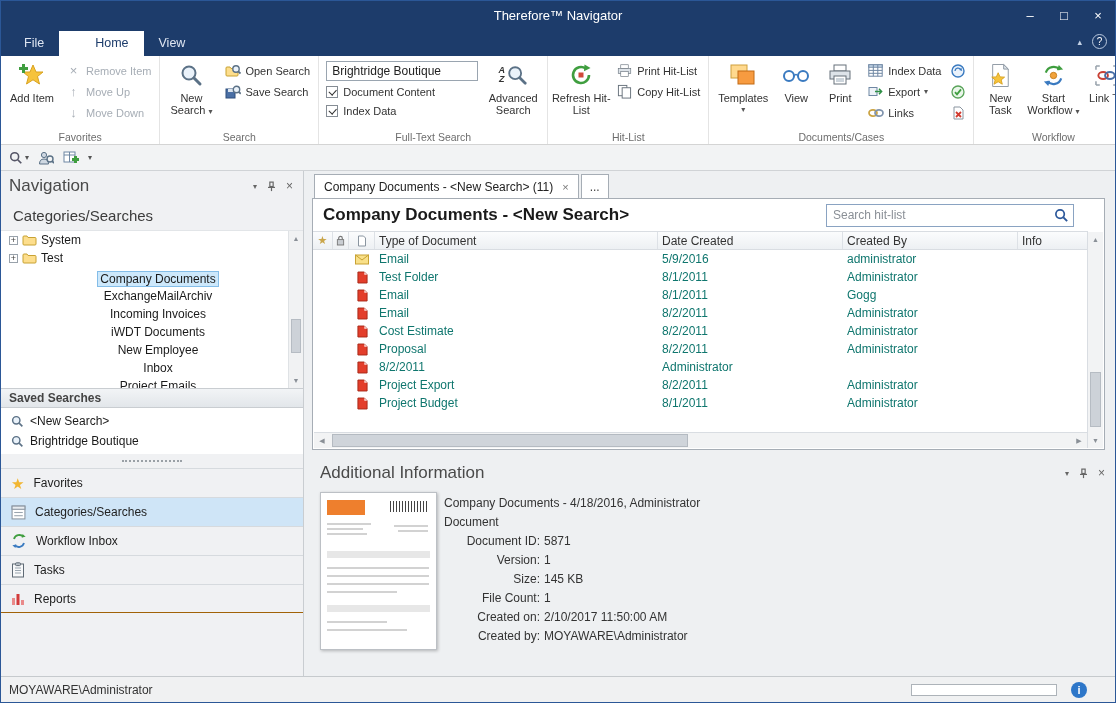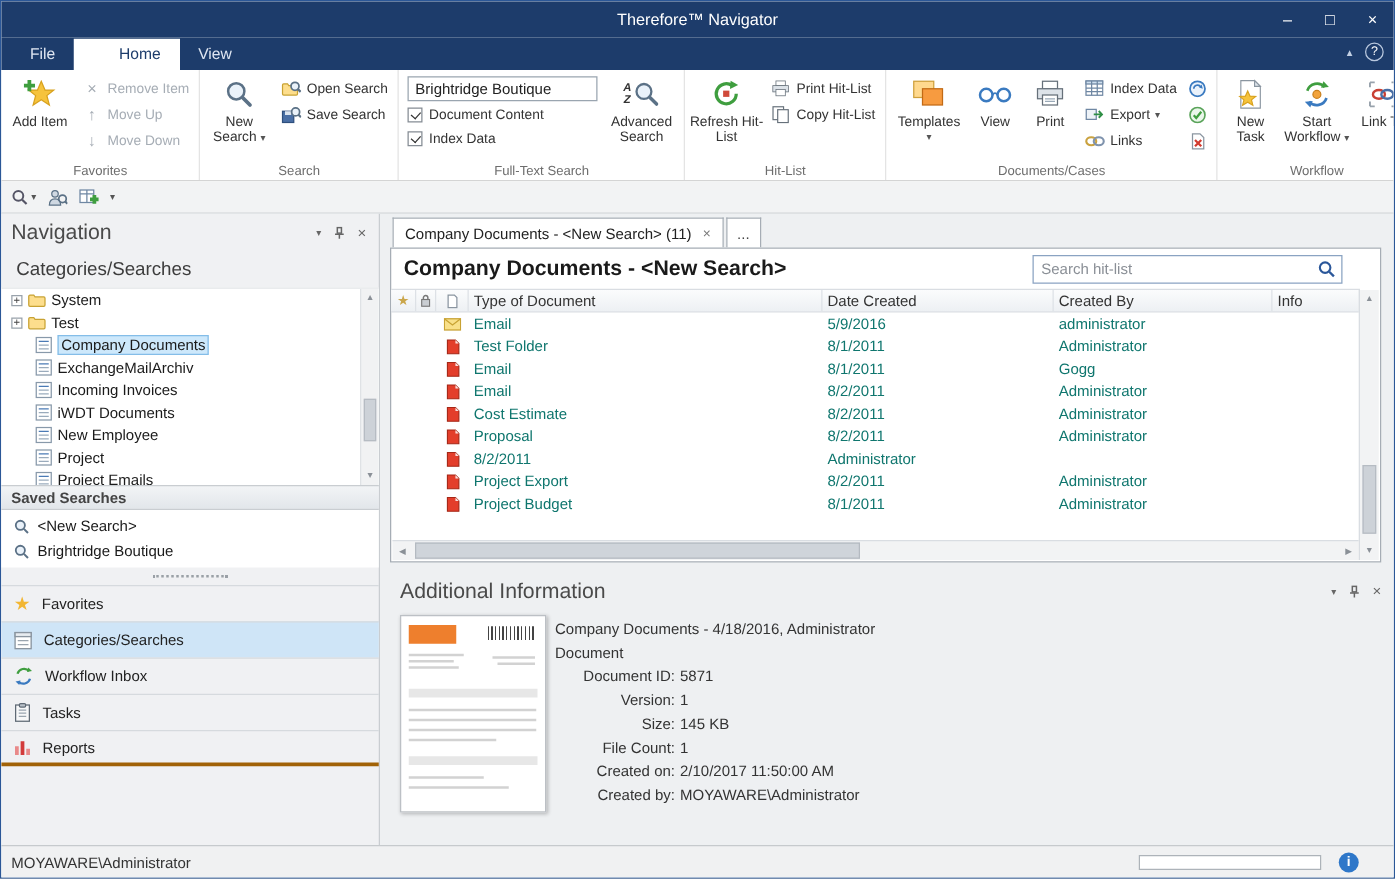--- a/index.html
+++ b/index.html
@@ -51,36 +51,36 @@
   
   .leftpanel { width:303px; flex:0 0 auto; background:#f0f1f3; border-right:1px solid #c9cdd1; display:flex; flex-direction:column; }
   .panelhead { display:flex; align-items:center; padding:5px 10px 3px 8px; flex:0 0 auto; }
   .ptitle { flex:1; font-size:17px; color:#4a4a4a; }
   .phicons { display:flex; gap:9px; align-items:center; color:#666; }
   .phicons .caret { color:#666; }
   .phx { font-size:12px; color:#666; }
   .sectiontitle { font-size:15px; color:#3c3c3c; padding:8px 12px 6px; }
   .tree { background:#fff; height:158px; position:relative; overflow:hidden; border-top:1px solid #e2e5e8; flex:0 0 auto; }
   .trow { display:flex; align-items:center; height:18px; font-size:12px; color:#1a1a1a; gap:4px; padding-left:8px; margin-right:15px; }
-  .trow.cat { padding-left:27px; }
+  .trow.cat { padding-left:27px;flex-direction:column; }
   .expander { width:9px; height:9px; border:1px solid #99a2ab; background:#fff; font-size:9px; line-height:7px; text-align:center; color:#444; flex:0 0 auto; }
   .tlabel { white-space:nowrap; }
   .trow.sel .tlabel { background:#cde8fb; border:1px solid #84bde8; padding:0 2px; }
   .vscroll { position:absolute; right:0; top:0; bottom:0; width:15px; background:#f1f2f3; border-left:1px solid #dfe2e5; }
   .sbtn { height:15px; display:flex; align-items:center; justify-content:center; font-size:7px; color:#8a9097; }
   .sbtn.bottom { position:absolute; bottom:0; left:0; right:0; }
   .vthumb { position:absolute; left:2px; right:2px; background:#cdd2d8; border:1px solid #b6bcc3; }
   .savedhead { height:20px; background:linear-gradient(#f2f4f6,#e2e6ea); border-top:1px solid #c9cdd1; border-bottom:1px solid #c9cdd1; font-size:12px; font-weight:bold; color:#444; display:flex; align-items:center; padding-left:8px; flex:0 0 auto; }
   .savedlist { background:#fff; padding:3px 0; flex:0 0 auto; }
   .srow { display:flex; align-items:center; gap:6px; height:20px; padding-left:10px; font-size:12px; color:#1a1a1a; }
   .dotsplit { height:14px; display:flex; align-items:center; justify-content:center; flex:0 0 auto; }
   .dotsplit i { width:60px; border-top:2px dotted #9aa0a6; display:block; }
   .navbtns { display:flex; flex-direction:column; flex:0 0 auto; }
   .nbtn { height:29px; display:flex; align-items:center; gap:9px; padding-left:10px; font-size:12px; color:#222; border-top:1px solid #d6dade; }
-  .nbtn.last { border-bottom:3px solid #a16207; }
+  .nbtn.last { border-bottom:1px solid #a16207; }
   .nbtn.sel { background:#cfe5f7; }
   .bigstar { color:#f2b632; font-size:15px; line-height:15px; }
 
   
   .mainarea { flex:1; display:flex; flex-direction:column; min-width:0; padding-left:8px; }
   .doctabs { height:27px; display:flex; align-items:flex-end; gap:2px; padding-left:2px; flex:0 0 auto; }
   .doctab { background:#fff; border:1px solid #a6adb5; border-bottom:none; height:24px; display:flex; align-items:center; gap:9px; padding:0 9px; font-size:12px; color:#222; white-space:nowrap; }
   .doctab .closex { color:#777; font-size:11px; }
   .doctab.more { width:28px; justify-content:center; color:#444; padding:0; }
 
@@ -508,21 +508,21 @@
             </svg>
           <span class="tlabel">New Employee</span>
         </div>
         <div class="trow cat">
           <svg width="14" height="14" viewBox="0 0 14 14">
               <rect x="1" y="1" width="12" height="12" fill="#fff" stroke="#8899aa"></rect>
               <line x1="3" y1="4" x2="11" y2="4" stroke="#4a7ab5"></line>
               <line x1="3" y1="7" x2="11" y2="7" stroke="#9aabbc"></line>
               <line x1="3" y1="10" x2="11" y2="10" stroke="#9aabbc"></line>
             </svg>
-          <span class="tlabel">Project</span>
+          <span class="tlabel">Inbox</span>
         </div>
         <div class="trow cat">
           <svg width="14" height="14" viewBox="0 0 14 14">
               <rect x="1" y="1" width="12" height="12" fill="#fff" stroke="#8899aa"></rect>
               <line x1="3" y1="4" x2="11" y2="4" stroke="#4a7ab5"></line>
               <line x1="3" y1="7" x2="11" y2="7" stroke="#9aabbc"></line>
               <line x1="3" y1="10" x2="11" y2="10" stroke="#9aabbc"></line>
             </svg>
           <span class="tlabel">Project Emails</span>
         </div>

